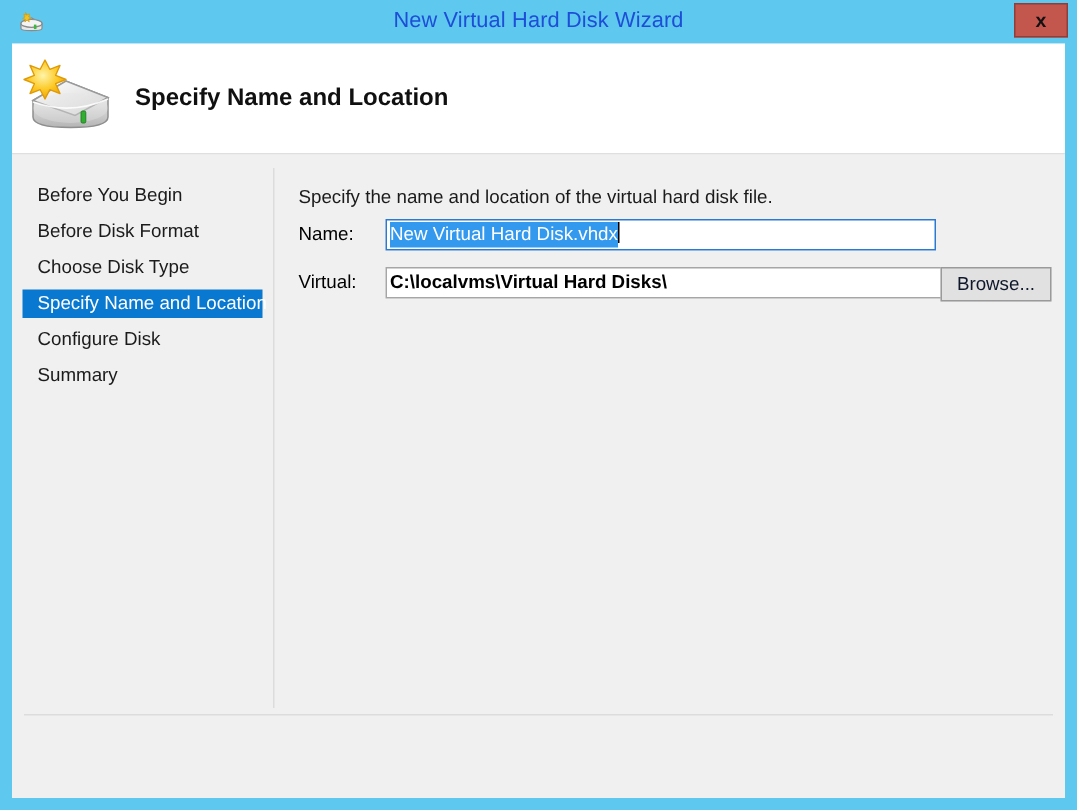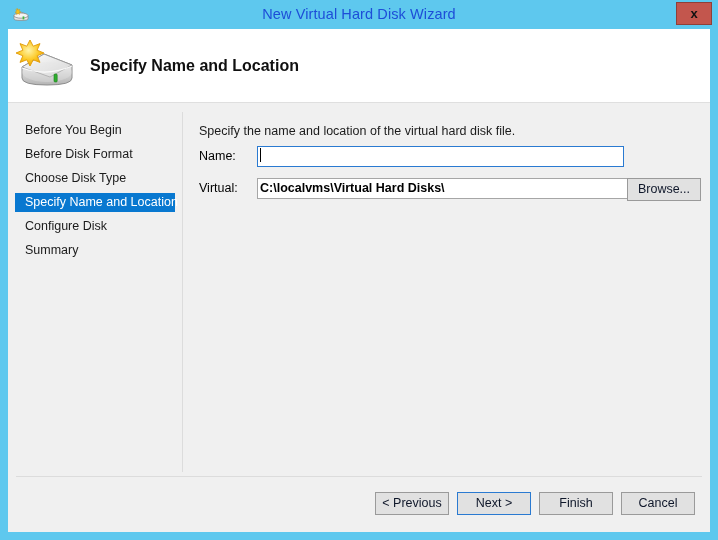--- a/index.html
+++ b/index.html
@@ -295,34 +295,28 @@
         <div class="step">Summary</div>
       </div>
       <div id="sidebar-divider"></div>
 
       <div id="content">
 
         <div id="intro-text">Specify the name and location of the virtual hard disk file.</div>
 
         <div class="field-row" id="name-row">
           <span class="field-label">Name:</span>
-          <div class="textbox focused" id="name-box"><span class="caret"></span></div>
+          <div class="textbox focused" id="name-box"><span class="sel">New Virtual Hard Disk.vhdx</span><span class="caret"></span></div>
         </div>
 
         <div class="field-row" id="loc-row">
           <span class="field-label">Virtual:</span>
           <div class="textbox" id="loc-box"><span>C:\localvms\Virtual Hard Disks\</span></div>
         </div>
 
         <button class="btn" id="browse-button">Browse...</button>
       </div>
     </div>
 
     <div id="footer-divider"></div>
-    <div id="footer">
-      <button class="btn footer-btn" id="prev-button">&lt; Previous</button>
-      <button class="btn footer-btn default" id="next-button">Next &gt;</button>
-      <button class="btn footer-btn" id="finish-button">Finish</button>
-      <button class="btn footer-btn" id="cancel-button">Cancel</button>
-    </div>
 
   </div>
 </div>
 
 </body></html>

